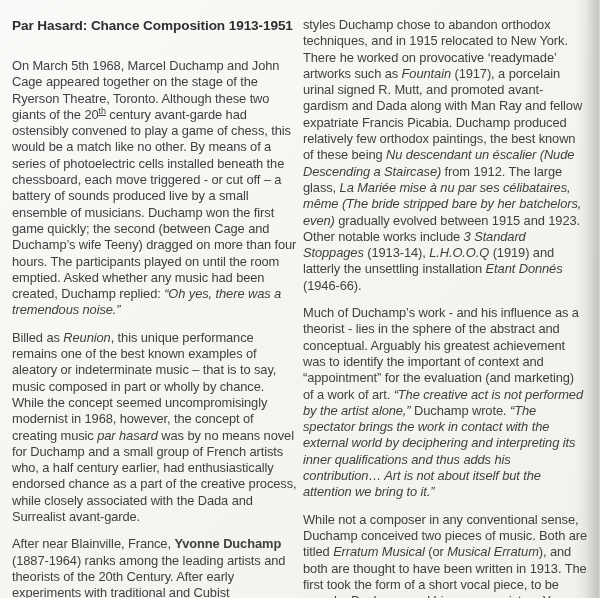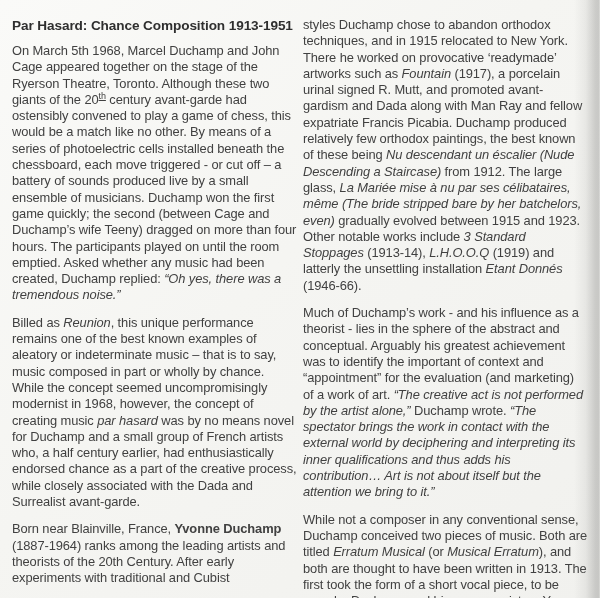--- a/index.html
+++ b/index.html
@@ -43,39 +43,39 @@
     letter-spacing: -0.1px;
     text-align: left;
   }
   .col-left  { left: 12px; }
   .col-right { left: 303px; }
   .title {
     font-size: 13.6px;
     line-height: 17px;
     font-weight: bold;
     color: var(--heading, #2f2f2f);
-    margin: 0 0 9px 0;
+    margin: 0 0 24px 0;
   }
   p.para {
     margin: 0 0 11px 0;
   }
   p.para:last-child { margin-bottom: 0; }
   .it { font-style: italic; }
   .bd { font-weight: bold; }
   sup { font-size: 9px; line-height: 0; text-decoration: underline; }
 </style>
 </head>
 <body>
 
 <div class="page">
   <div class="col col-left">
     <h1 class="title">Par Hasard: Chance Composition 1913-1951</h1>
   <p class="para"><span>On March 5th 1968, Marcel Duchamp and John Cage appeared together on the stage of the Ryerson Theatre, Toronto. Although these two giants of the 20</span><sup>th</sup><span> century avant-garde had ostensibly convened to play a game of chess, this would be a match like no other. By means of a series of photoelectric cells installed beneath the chessboard, each move triggered - or cut off – a battery of sounds produced live by a small ensemble of musicians. Duchamp won the first game quickly; the second (between Cage and Duchamp’s wife Teeny) dragged on more than four hours. The participants played on until the room emptied. Asked whether any music had been created, Duchamp replied: </span><span class="it">“Oh yes, there was a tremendous noise.”</span></p>
       <p class="para"><span>Billed as </span><span class="it">Reunion</span><span>, this unique performance remains one of the best known examples of aleatory or indeterminate music – that is to say, music composed in part or wholly by chance. While the concept seemed uncompromisingly modernist in 1968, however, the concept of creating music </span><span class="it">par hasard</span><span> was by no means novel for Duchamp and a small group of French artists who, a half century earlier, had enthusiastically endorsed chance as a part of the creative process, while closely associated with the Dada and Surrealist avant-garde.</span></p>
-      <p class="para"><span>Born near Blainville, France, </span><span class="bd">Yvonne Duchamp</span><span> (1887-1964) ranks among the leading artists and theorists of the 20th Century. After early experiments with traditional and Cubist</span></p>
+      <p class="para"><span>After near Blainville, France, </span><span class="bd">Yvonne Duchamp</span><span> (1887-1964) ranks among the leading artists and theorists of the 20th Century. After early experiments with traditional and Cubist</span></p>
     </div>
   <div class="col col-right">
       <p class="para"><span>styles Duchamp chose to abandon orthodox techniques, and in 1915 relocated to New York. There he worked on provocative ‘readymade’ artworks such as </span><span class="it">Fountain</span><span> (1917), a porcelain urinal signed R. Mutt, and promoted avant-gardism and Dada along with Man Ray and fellow expatriate Francis Picabia. Duchamp produced relatively few orthodox paintings, the best known of these being </span><span class="it">Nu descendant un éscalier (Nude Descending a Staircase)</span><span> from 1912. The large glass, </span><span class="it">La Mariée mise à nu par ses célibataires, même (The bride stripped bare by her batchelors, even)</span><span> gradually evolved between 1915 and 1923. Other notable works include </span><span class="it">3 Standard Stoppages</span><span> (1913-14), </span><span class="it">L.H.O.O.Q</span><span> (1919) and latterly the unsettling installation </span><span class="it">Etant Donnés</span><span> (1946-66).</span></p>
       <p class="para"><span>Much of Duchamp’s work - and his influence as a theorist - lies in the sphere of the abstract and conceptual. Arguably his greatest achievement was to identify the important of context and “appointment” for the evaluation (and marketing) of a work of art. </span><span class="it">“The creative act is not performed by the artist alone,”</span><span> Duchamp wrote. </span><span class="it">“The spectator brings the work in contact with the external world by deciphering and interpreting its inner qualifications and thus adds his contribution… Art is not about itself but the attention we bring to it.”</span></p>
       <p class="para"><span>While not a composer in any conventional sense, Duchamp conceived two pieces of music. Both are titled </span><span class="it">Erratum Musical</span><span> (or </span><span class="it">Musical Erratum</span><span>), and both are thought to have been written in 1913. The first took the form of a short vocal piece, to be sung by Duchamp and his younger sisters Yvonne and Magdeleine, composed </span></p>
     </div>
   <div class="edge-shadow"></div>
 </div>
 
 </body></html>

